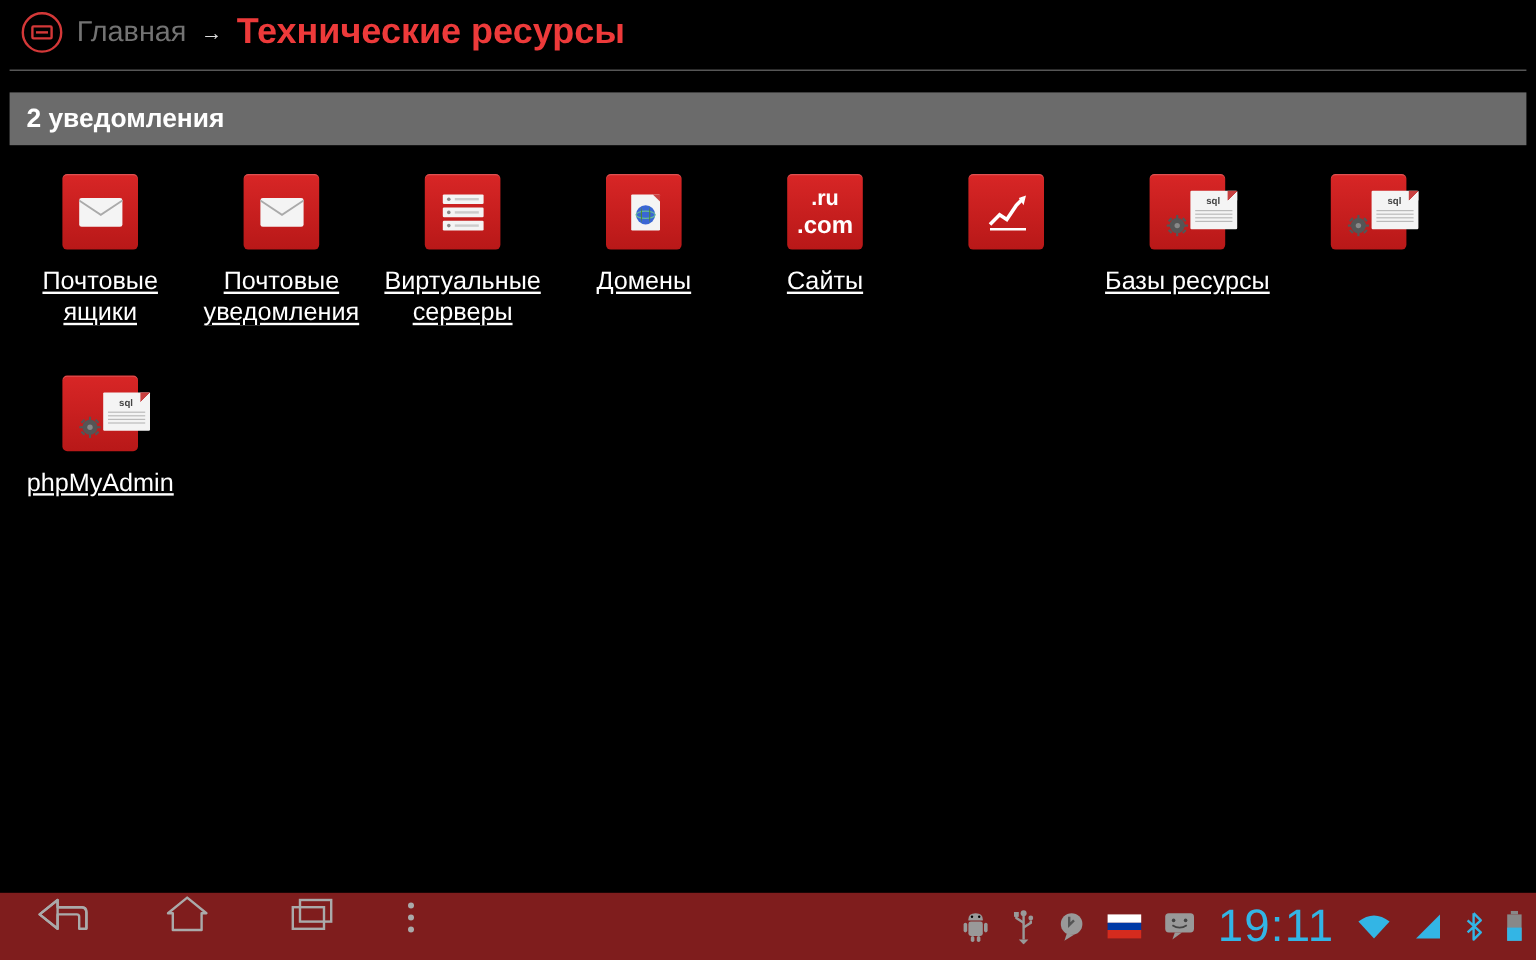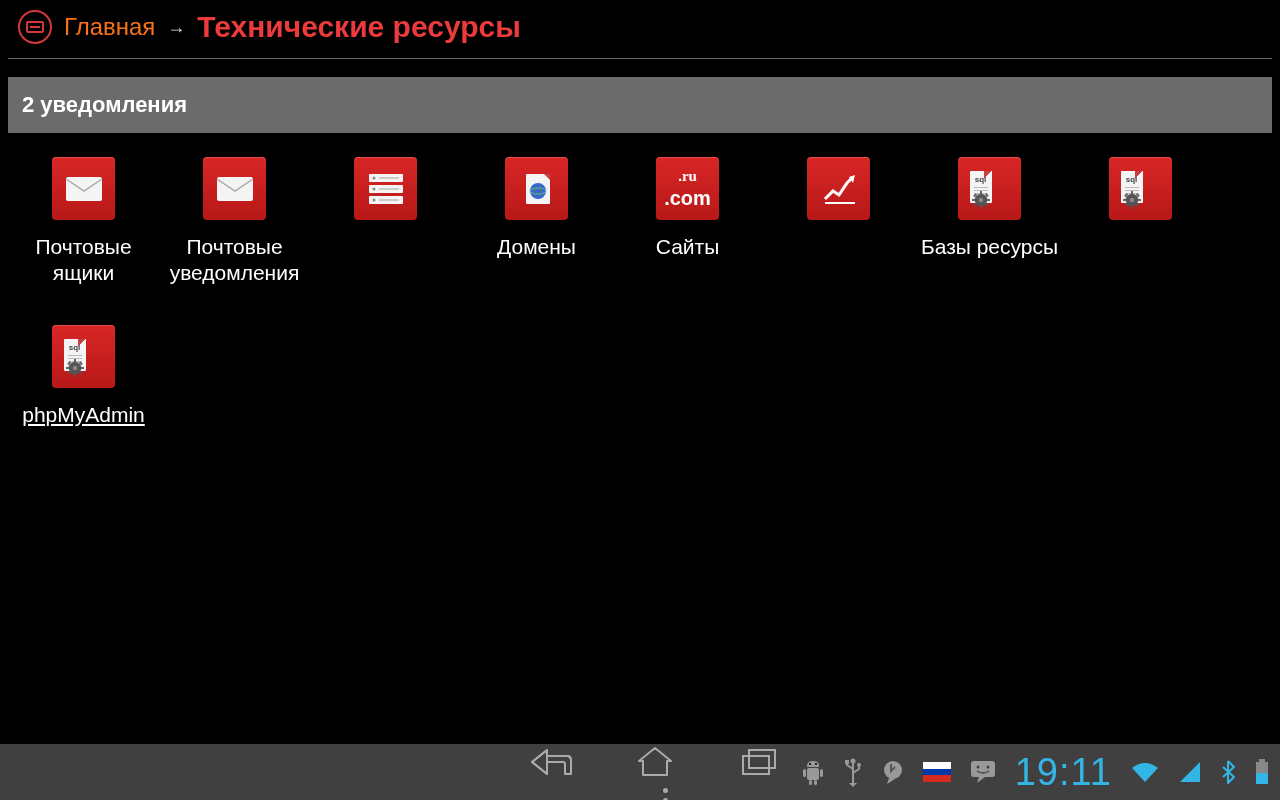--- a/index.html
+++ b/index.html
@@ -4,50 +4,50 @@
 <style>
   * { box-sizing: border-box; margin: 0; padding: 0; }
   html, body { width: 1280px; height: 800px; background: #000; color: #fff; font-family: Arial, sans-serif; overflow: hidden; }
   
   .screen { width: 1280px; height: 800px; position: relative; }
   
   .breadcrumb { display: flex; align-items: center; padding: 10px 18px 14px 18px; gap: 12px; }
   .logo-circle { width: 34px; height: 34px; border: 2px solid #d43838; border-radius: 50%; display: flex; align-items: center; justify-content: center; }
   .logo-inner { width: 18px; height: 12px; border: 2px solid #d43838; border-radius: 2px; position: relative; }
   .logo-inner::after { content: ''; position: absolute; left: 2px; top: 3px; width: 10px; height: 2px; background: #d43838; }
-  .crumb-link { color: #f97316; font-size: 24px; cursor: pointer; }
+  .crumb-link { color: #737373; font-size: 24px; cursor: pointer; }
   .crumb-arrow { color: #ddd; font-size: 18px; }
   .crumb-current { color: #ed3a3a; font-size: 30px; font-weight: bold; }
   
   .divider-full { height: 1px; background: #6b6b6b; margin: 0 8px; }
   
-  .notification-bar { background: #6b6b6b; margin: 18px 8px 0 8px; padding: 12px 14px; height: 56px; display: flex; align-items: center; }
+  .notification-bar { background: #6b6b6b; margin: 18px 8px 0 8px; padding: 12px 14px; height: 44px; display: flex; align-items: center; }
   .notification-text { color: #fff; font-size: 22px; font-weight: bold; }
   
   .grid { display: flex; flex-wrap: wrap; padding: 24px 8px 0 8px; }
   .tile { width: 151px; display: flex; flex-direction: column; align-items: center; cursor: pointer; margin-bottom: 40px; }
   .tile-icon { width: 63px; height: 63px; background: linear-gradient(to bottom, #d82626 0%, #b81818 100%); border-radius: 4px; display: flex; align-items: center; justify-content: center; box-shadow: inset 0 1px 0 rgba(255,255,255,0.2), 0 1px 2px rgba(0,0,0,0.4); margin-bottom: 14px; }
-  .tile-label { color: #fff; font-size: 21px; text-align: center; line-height: 1.22; padding: 0 2px; }
+  .tile-label { color: #fff; font-size: 21px; text-align: center; line-height: 1.22; padding: 0 2px; text-decoration: underline; }
   .tile-label.underline { text-decoration: underline; }
   
-  .system-bar { position: absolute; bottom: 0; left: 0; right: 0; height: 56px; background: #404040; display: flex; align-items: center; flex-direction: column; }
+  .system-bar { position: absolute; bottom: 0; left: 0; right: 0; height: 56px; background: #7f1d1d; display: flex; align-items: flex-start; }
   .nav-buttons { display: flex; gap: 60px; padding-left: 30px; }
   .nav-btn { width: 44px; height: 36px; display: flex; align-items: center; justify-content: center; cursor: pointer; }
   .overflow-dots { margin-left: 50px; display: flex; flex-direction: column; gap: 5px; cursor: pointer; padding: 8px; }
   .dot { width: 5px; height: 5px; background: #aaa; border-radius: 50%; }
   
   .status-area { position: absolute; right: 10px; bottom: 0; height: 56px; display: flex; align-items: center; gap: 18px; }
   .status-icon { display: flex; align-items: center; justify-content: center; }
   .clock { color: #33b5e5; font-size: 38px; font-weight: 300; letter-spacing: 1px; }
   .flag-ru { width:28px; height:20px; display:flex; flex-direction:column; }
   .flag-ru div { flex:1; }
 
   
   .sql-icon { width:40px; height:40px; position:relative; }
-  .sql-page { position:absolute; top:2px; left:0; width:22px; height:32px; background:#f4f4f4; border-radius:1px; }
+  .sql-page { position:absolute; top:2px; left:22px; width:39px; height:32px; background:#f4f4f4; border-radius:1px; }
   .sql-page::before { content:''; position:absolute; top:0; right:0; width:8px; height:8px; background:linear-gradient(135deg,#c84040 50%,#f4f4f4 50%); }
   .sql-text { position:absolute; top:4px; width:100%; text-align:center; font-size:8px; color:#444; font-weight:bold; }
   .sql-lines { position:absolute; top:14px; left:4px; right:4px; }
   .sql-lines div { height:1px; background:#bbb; margin:2px 0; }
   .sql-gear { position:absolute; bottom:0; left:2px; width:18px; height:18px; }
 </style>
 </head>
 <body>
 
 <div class="screen">
@@ -95,39 +95,40 @@
             <circle cx="9" cy="10" r="1.5" fill="#888"></circle>
             <rect x="14" y="9" width="20" height="2" fill="#ccc"></rect>
           <rect x="4" y="17" width="34" height="8" rx="1" fill="#f4f4f4"></rect>
             <circle cx="9" cy="21" r="1.5" fill="#888"></circle>
             <rect x="14" y="20" width="20" height="2" fill="#ccc"></rect>
           <rect x="4" y="28" width="34" height="8" rx="1" fill="#f4f4f4"></rect>
             <circle cx="9" cy="32" r="1.5" fill="#888"></circle>
             <rect x="14" y="31" width="20" height="2" fill="#ccc"></rect>
         </svg>
       </div>
+      <div class="tile-label">Виртуальные серверы</div>
     </div>
 
     <div class="tile">
       <div class="tile-icon">
         <svg width="40" height="40" viewBox="0 0 40 40">
           <rect x="9" y="5" width="24" height="30" rx="1" fill="#f4f4f4"></rect>
           <path d="M33 5 L33 11 L27 5 Z" fill="#c84040"></path>
           <circle cx="21" cy="22" r="8" fill="#3a66d4"></circle>
           <ellipse cx="21" cy="22" rx="8" ry="3" fill="none" stroke="#6b9" stroke-width="1"></ellipse>
           <path d="M18 15 Q16 22 18 29" fill="#4a8a3a"></path>
           <path d="M24 15 Q26 22 24 29" fill="#4a8a3a"></path>
         </svg>
       </div>
       <div class="tile-label">Домены</div>
     </div>
 
     <div class="tile">
       <div class="tile-icon" style="flex-direction:column;">
-        <div style="color:#fff; font-size:15px; font-weight:bold; line-height:1;font-family:Liberation Serif, serif;">.ru</div>
+        <div style="color:#fff; font-size:18px; font-weight:bold; line-height:1;">.ru</div>
         <div style="color:#fff; font-size:20px; font-weight:bold; line-height:1; margin-top:4px;">.com</div>
       </div>
       <div class="tile-label">Сайты</div>
     </div>
 
     <div class="tile">
       <div class="tile-icon">
         <svg width="40" height="40" viewBox="0 0 40 40">
           <polyline points="6,30 14,22 20,26 28,14 34,8" stroke="#fff" stroke-width="3" fill="none"></polyline>
           <path d="M30 8 L36 6 L34 14 Z" fill="#fff"></path>

